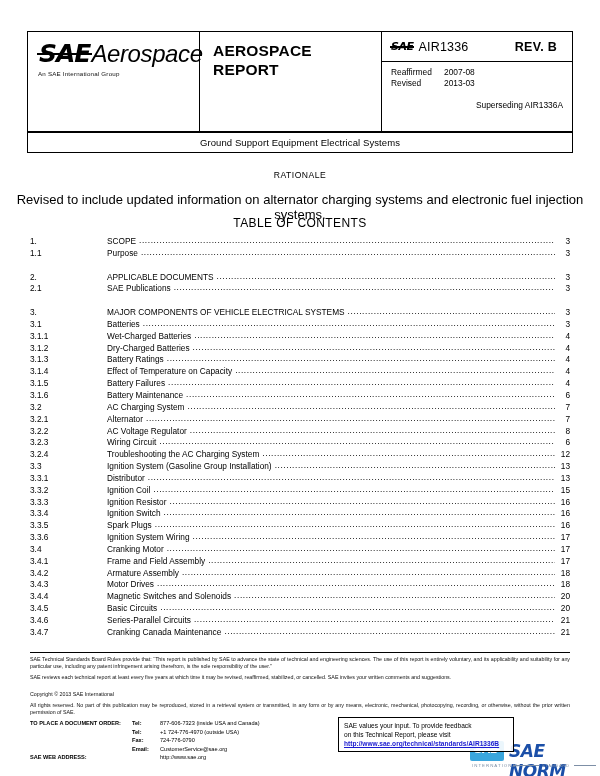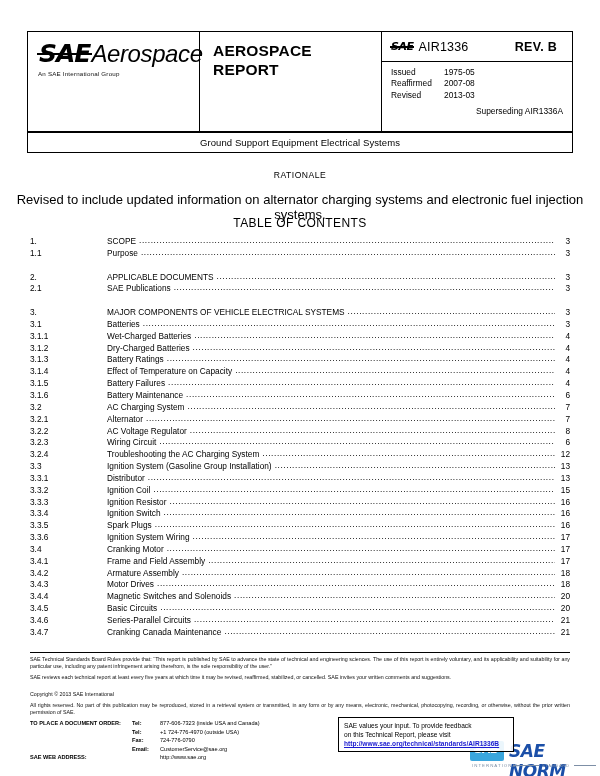--- a/index.html
+++ b/index.html
@@ -136,21 +136,21 @@
   .hdr-dates {
     padding: 5px 9px 0 9px;
     font-size: 8.4px;
     line-height: 11.4px;
   }
   .date-row { display: flex; }
   .date-label { width: 53px; }
   .date-val { }
   .hdr-supersede {
     margin-top: auto;
-    padding: 0 9px 15px 9px;
+    padding: 0 9px 21px 9px;
     font-size: 8.4px;
     text-align: right;
   }
 
   
   .subtitle-bar {
     position: absolute;
     left: 27px;
     top: 132px;
     width: 546px;
@@ -384,24 +384,20 @@
     </div>
 
     <div class="hdr-right">
       <div class="hdr-num">
         <span class="num-logo">SAE</span>
         <span class="num-id">AIR1336</span>
         <span class="num-rev">REV. B</span>
       </div>
       <div class="hdr-dates">
         <div class="date-row">
-          <span class="date-label">Issued</span>
-          <span class="date-val">1975-05</span>
-        </div>
-        <div class="date-row">
           <span class="date-label">Reaffirmed</span>
           <span class="date-val">2007-08</span>
         </div>
         <div class="date-row">
           <span class="date-label">Revised</span>
           <span class="date-val">2013-03</span>
         </div>
       </div>
       <div class="hdr-supersede">Superseding AIR1336A</div>
     </div>

